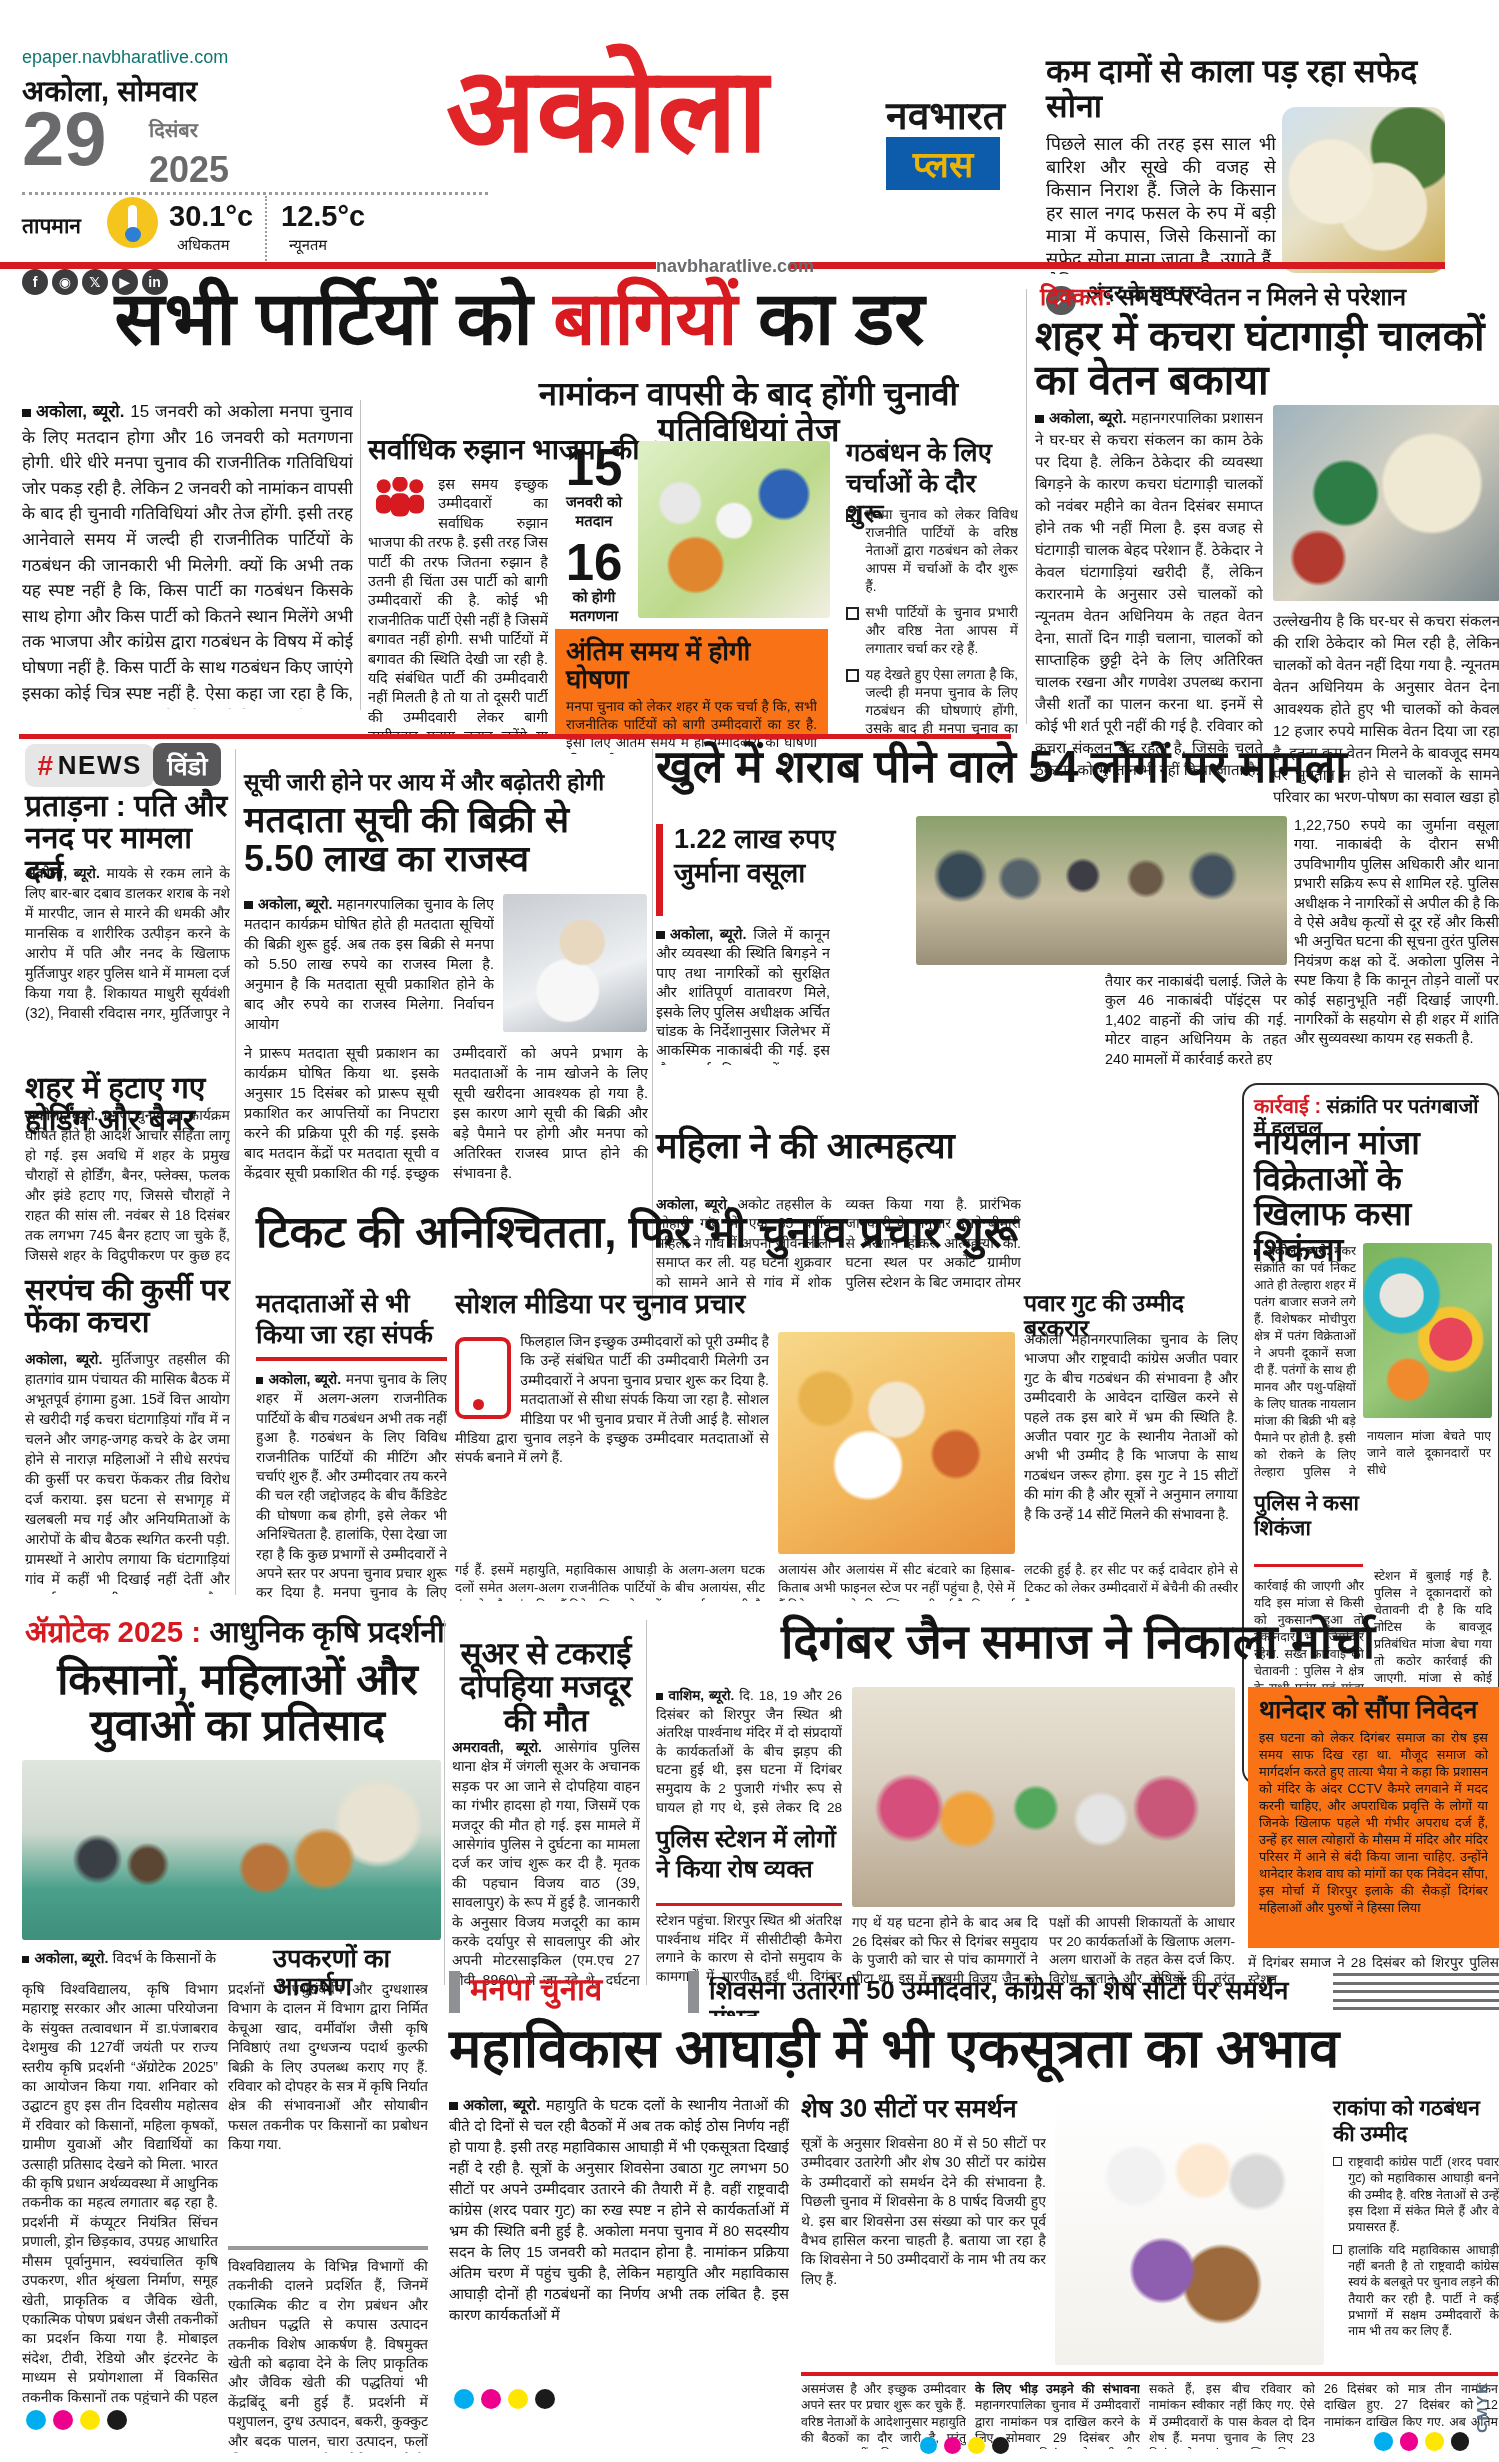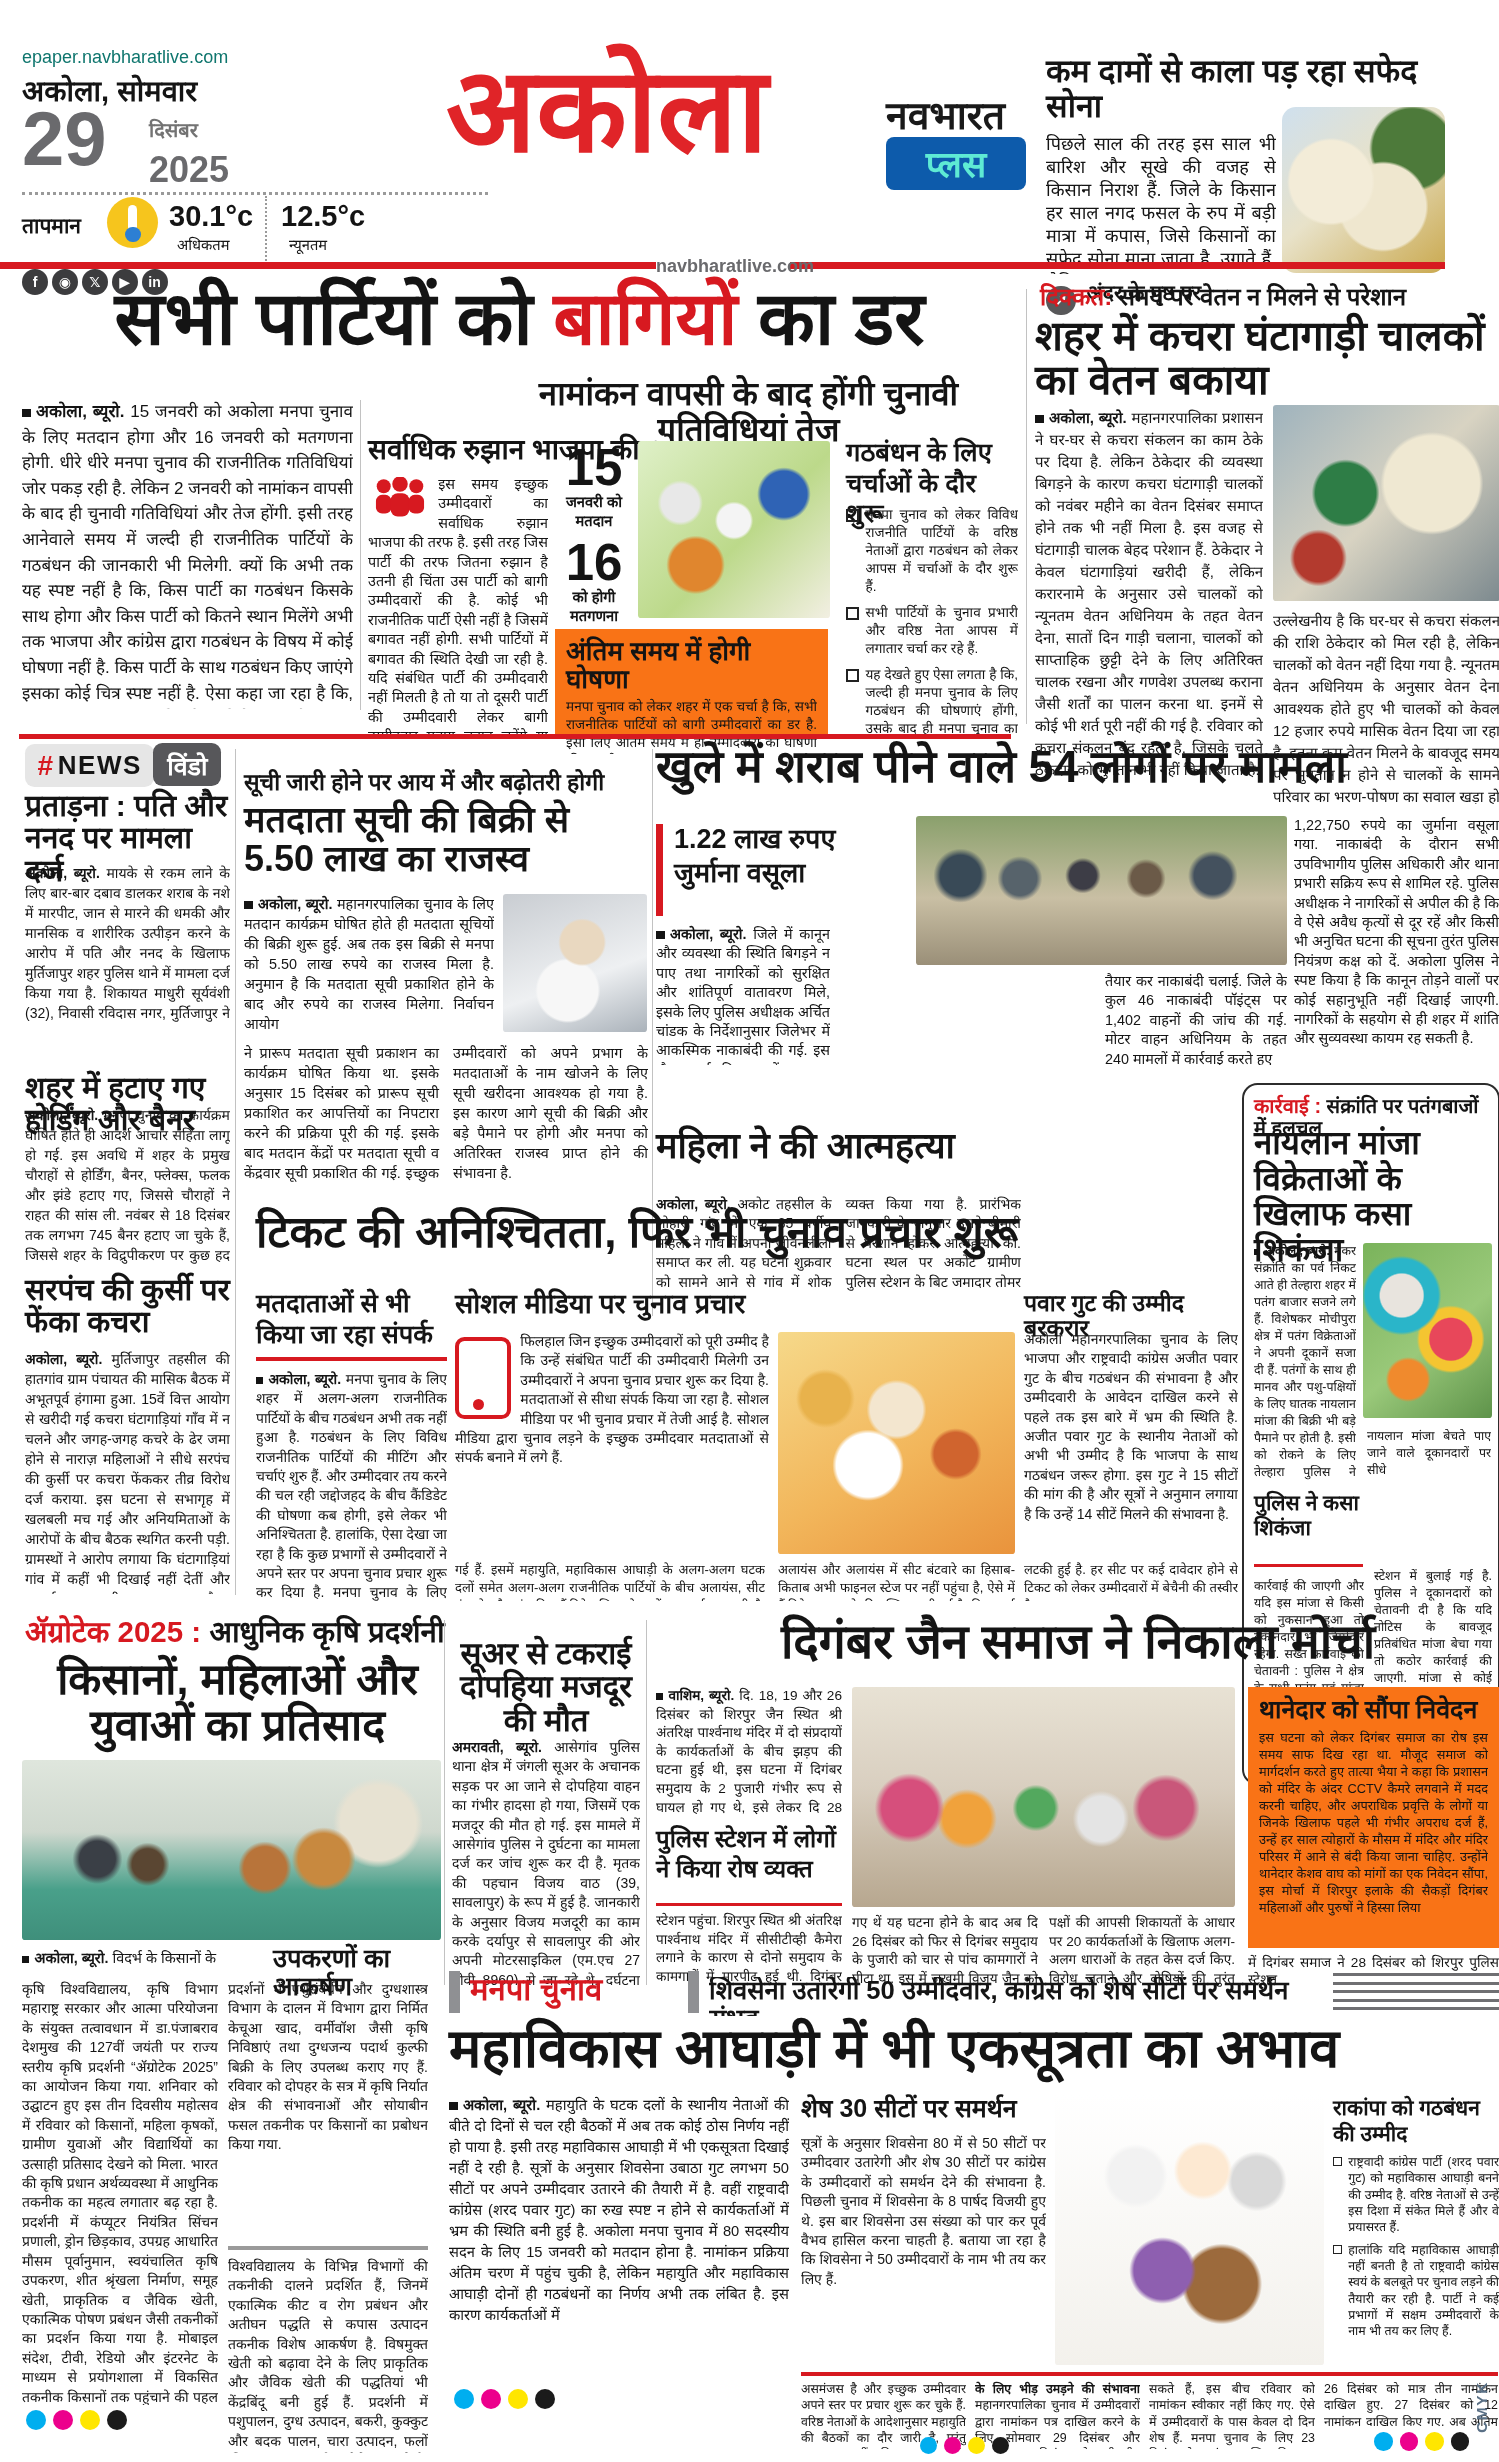--- a/index.html
+++ b/index.html
@@ -52,21 +52,21 @@
   <div class="ab" style="left:177px;top:234px;font-size:14.7px;">अधिकतम</div>
   <div class="ab vdots" style="left:265px;top:196px;height:65px;"></div>
   <div class="ab" style="left:281px;top:200px;font-size:29px;font-weight:700;">12.5°c</div>
   <div class="ab" style="left:289px;top:234px;font-size:14.7px;">न्यूनतम</div>
   <div class="ab" style="left:22px;top:269px;">
     <span class="soc">f</span><span class="soc">◉</span><span class="soc">𝕏</span><span class="soc">▶</span><span class="soc">in</span>
   </div>
 
   <div class="ab" style="left:446px;top:40px;font-size:118px;font-weight:800;color:#e02428;line-height:1.2;">अकोला</div>
   <div class="ab" style="left:886px;top:87px;font-size:39px;font-weight:800;color:#191919;">नवभारत</div>
-  <div class="ab" style="left:886px;top:137px;width:140px;height:53px;background:#0d5bab;display:flex;align-items:center;justify-content:center;color:#5eead4;font-size:36px;font-weight:800;border-radius:8px;">प्लस</div>
+  <div class="ab" style="left:886px;top:137px;width:114px;height:53px;background:#0d5bab;display:flex;align-items:center;justify-content:center;color:#eab308;font-size:36px;font-weight:800;">प्लस</div>
 
   <div class="ab hd" style="left:1046px;top:54px;width:380px;font-size:32px;">कम दामों से काला पड़ रहा सफेद सोना</div>
   <div class="ab just" style="left:1046px;top:133px;width:230px;height:141px;font-size:18px;line-height:23px;">पिछले साल की तरह इस साल भी बारिश और सूखे की वजह से किसान निराश हैं. जिले के किसान हर साल नगद फसल के रुप में बड़ी मात्रा में कपास, जिसे किसानों का सफेद सोना माना जाता है, उगाते हैं. लेकिन, इस</div>
   <div class="photo" style="left:1282px;top:107px;width:163px;height:166px;border-radius:14px;background:
       radial-gradient(circle at 30% 45%, #f3ecd8 0 28%, transparent 30%),
       radial-gradient(circle at 62% 60%, #efe7cf 0 30%, transparent 32%),
       radial-gradient(circle at 80% 25%, #4d7a3a 0 22%, transparent 24%),
       linear-gradient(140deg,#cfe0ee 0%,#e8e2c9 45%,#caa94f 100%);"></div>
   <div class="ab" style="left:1046px;top:278px;">
     <span class="arrow-ic">➚</span>

